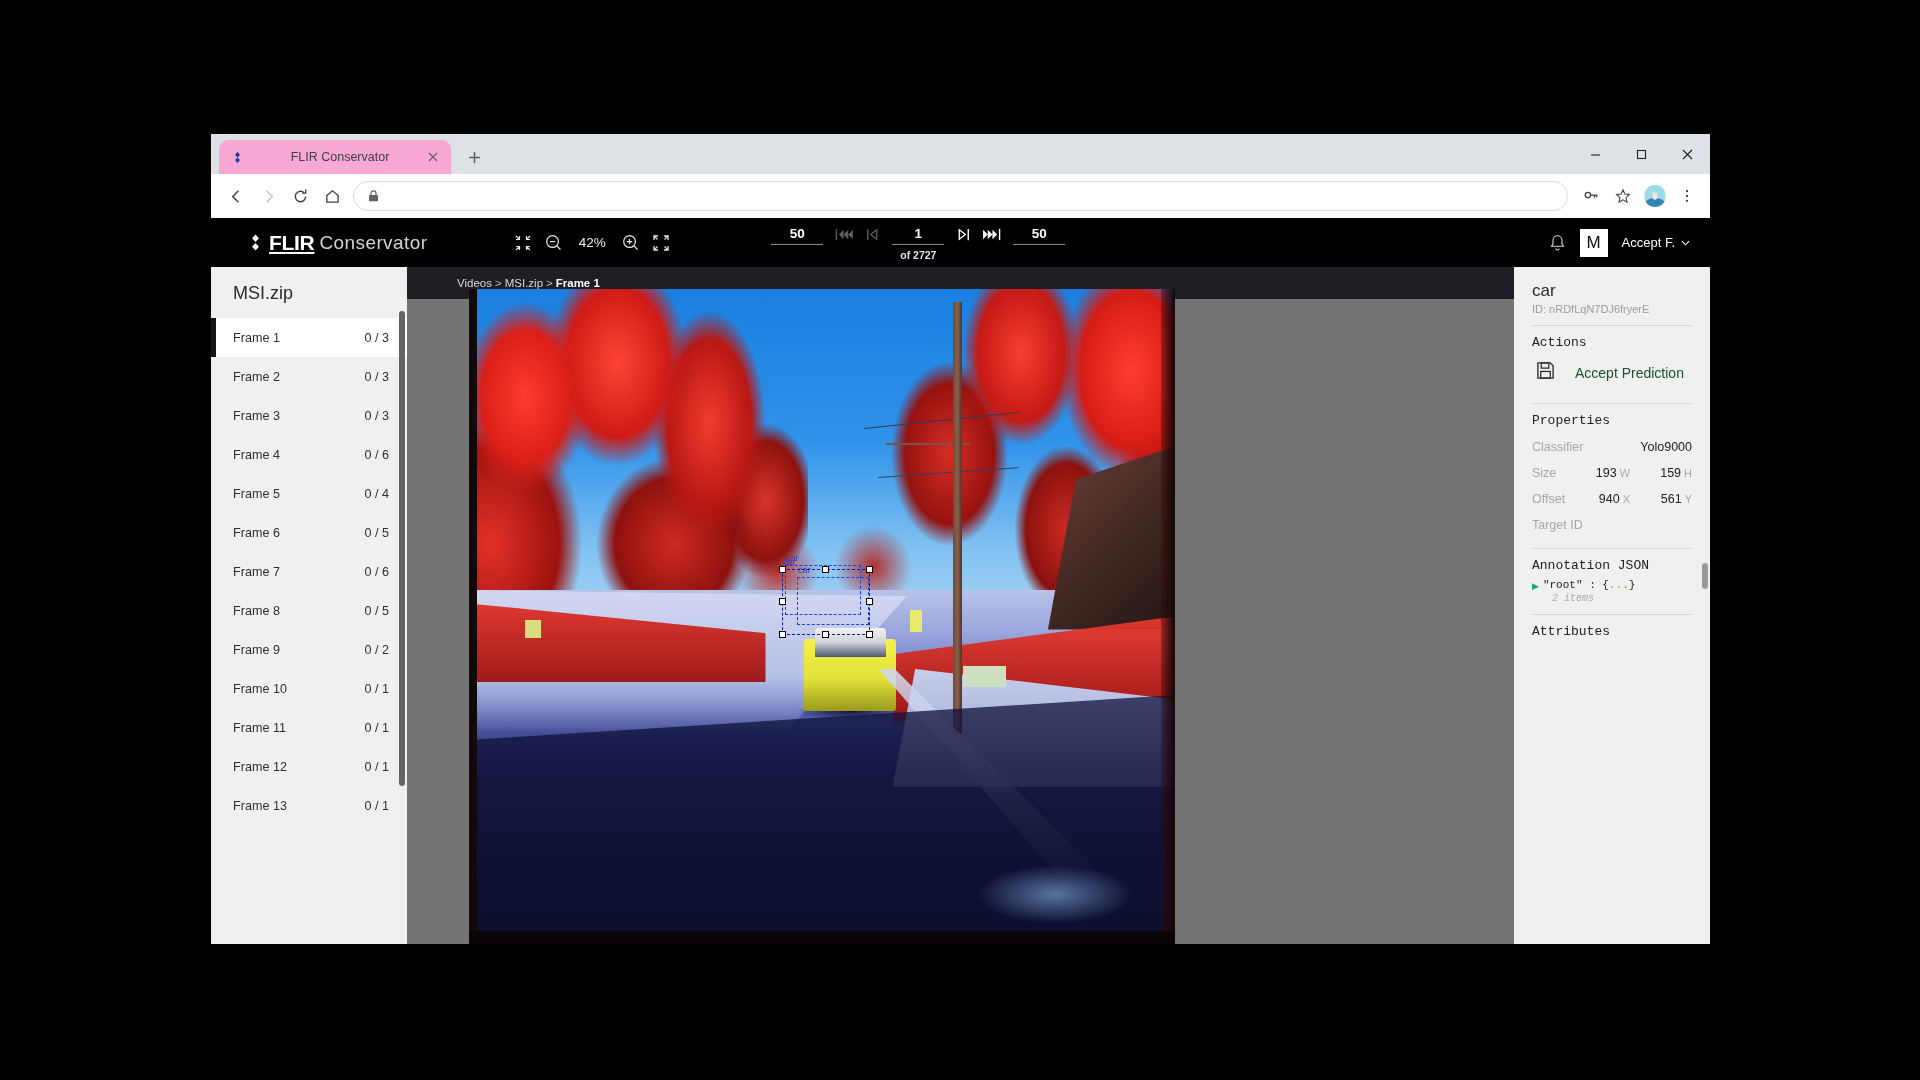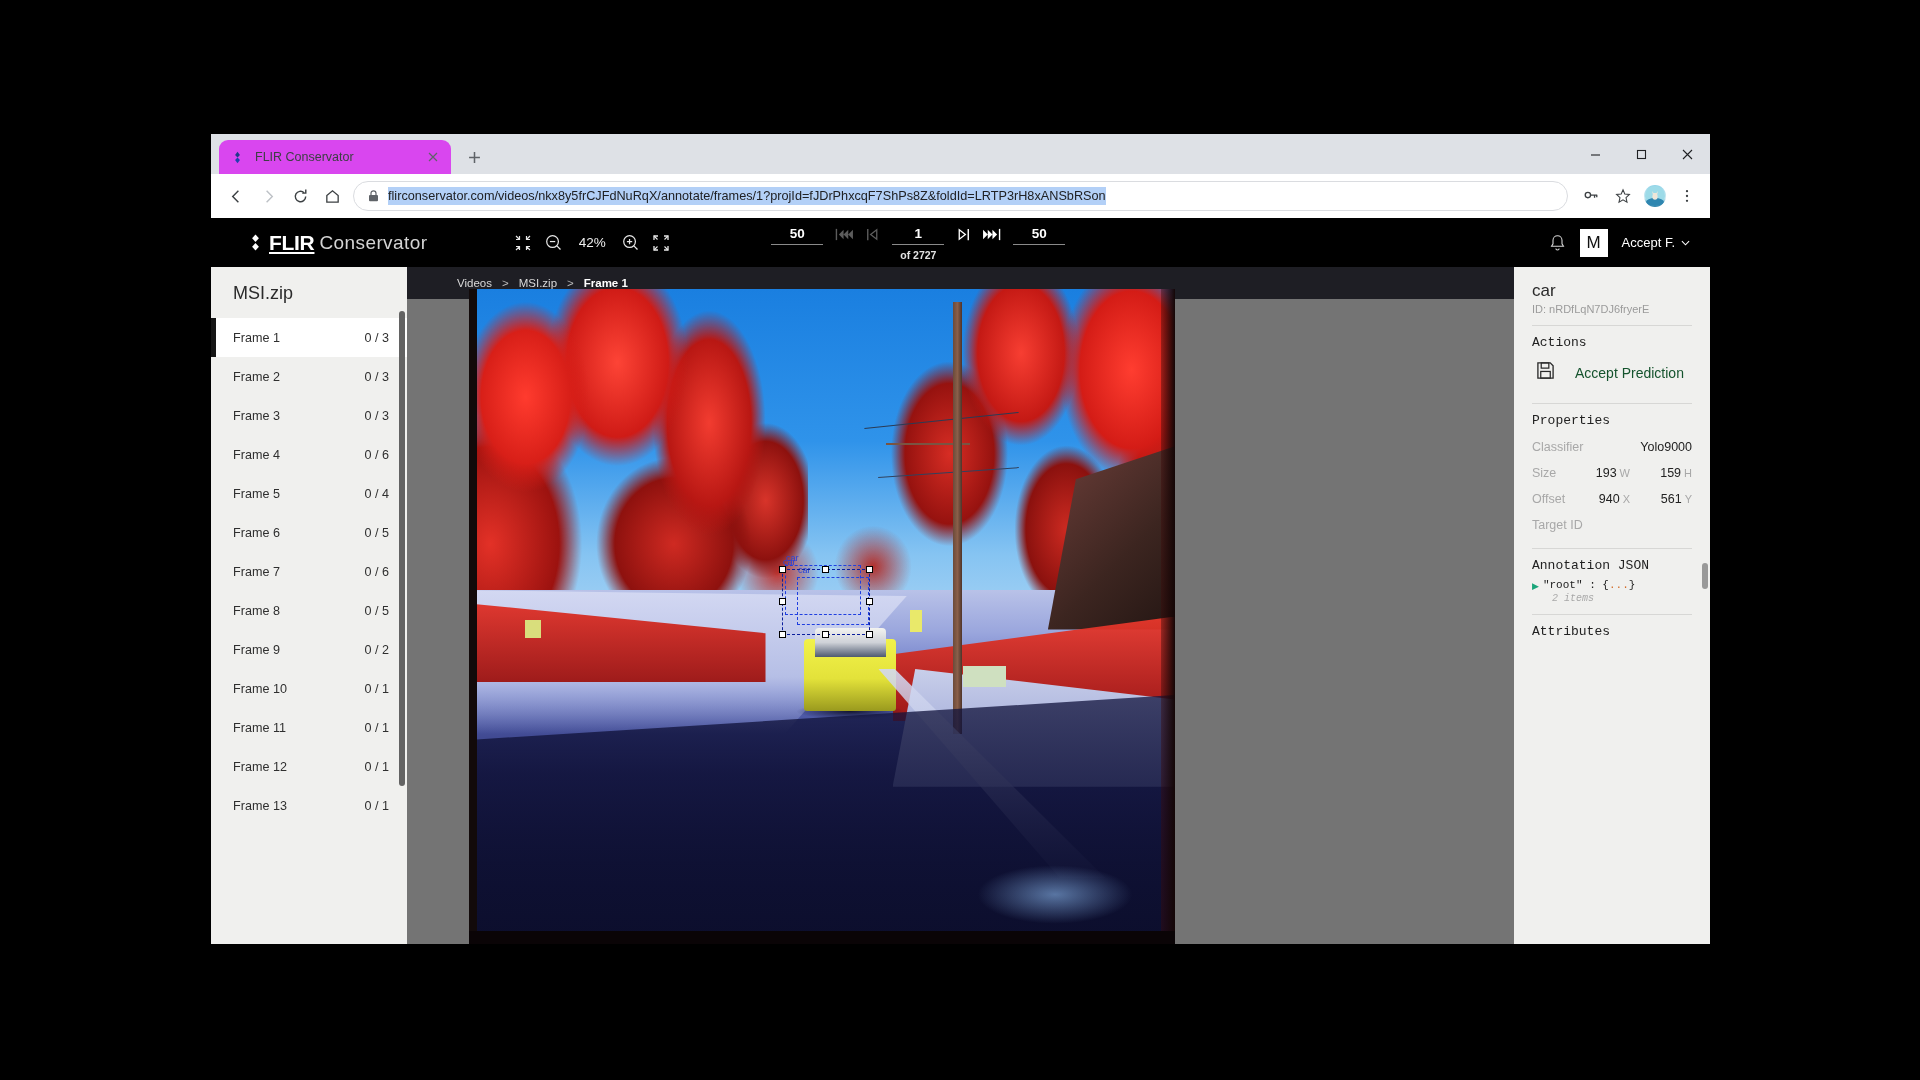--- a/index.html
+++ b/index.html
@@ -24,24 +24,25 @@
   
   .tabstrip {
     position: relative;
     height: 40px;
     background: #dee1e6;
   }
   .tab {
     position: absolute;
     left: 8px; top: 6px;
     width: 232px; height: 34px;
-    background: #d946ef;
+    background: #f9a8d4;
     border-radius: 9px 9px 0 0;
     display: flex; align-items: center;
     padding: 0 10px;
+    text-align: center;
   }
   .tab-favicon {
     width: 16px; height: 16px; flex: 0 0 16px;
     display: flex; align-items: center; justify-content: center;
   }
   .tab-title {
     flex: 1;
     margin-left: 10px;
     font-size: 12.5px; color: #3c4043;
     white-space: nowrap; overflow: hidden; text-overflow: ellipsis;
@@ -260,21 +261,21 @@
     flex: 1;
     position: relative;
     background: #747474;
     overflow: hidden;
   }
   .breadcrumbbar {
     height: 32px;
     background: #1e1e24;
     display:flex; align-items:center;
     padding-left: 50px;
-    gap: 10px;
+    gap: 3px;
   }
   .bc { font-size: 11.5px; color:#d9d9d9; }
   .bc.sep { color:#b9b9b9; }
   .bc.cur { color:#fff; font-weight:bold; }
 
   .imgstage {
     position: absolute;
     left: 62px; top: 22px;
     width: 706px; height: 655px;
     background: #000;
@@ -509,21 +510,20 @@
             <path d="M3 8 L9 3 L15 8 V15 H3 Z" fill="none" stroke="#3c4043" stroke-width="1.4"></path>
           </svg>
       </div>
       <div class="omnibox">
         <span class="lock-icon">
           <svg width="11" height="12" viewBox="0 0 11 12">
               <rect x="1" y="5" width="9" height="6.2" rx="1" fill="#5f6368"></rect>
               <path d="M3 5 V3.3 a2.5 2.5 0 0 1 5 0 V5" fill="none" stroke="#5f6368" stroke-width="1.2"></path>
             </svg>
         </span>
-        <span class="omnitext">flirconservator.com/videos/nkx8y5frCJFdNuRqX/annotate/frames/1?projId=fJDrPhxcqF7ShPs8Z&amp;foldId=LRTP3rH8xANSbRSon</span>
       </div>
       <div class="omni-right">
         <div class="navbtn">
           <svg width="16" height="16" viewBox="0 0 18 18">
               <circle cx="5.5" cy="8" r="3" fill="none" stroke="#3c4043" stroke-width="1.5"></circle>
               <path d="M8.5 8 H16 M13 8 V11 M15.5 8 V10.5" stroke="#3c4043" stroke-width="1.5" fill="none"></path>
             </svg>
         </div>
         <div class="navbtn">
           <svg width="16" height="16" viewBox="0 0 18 18">

